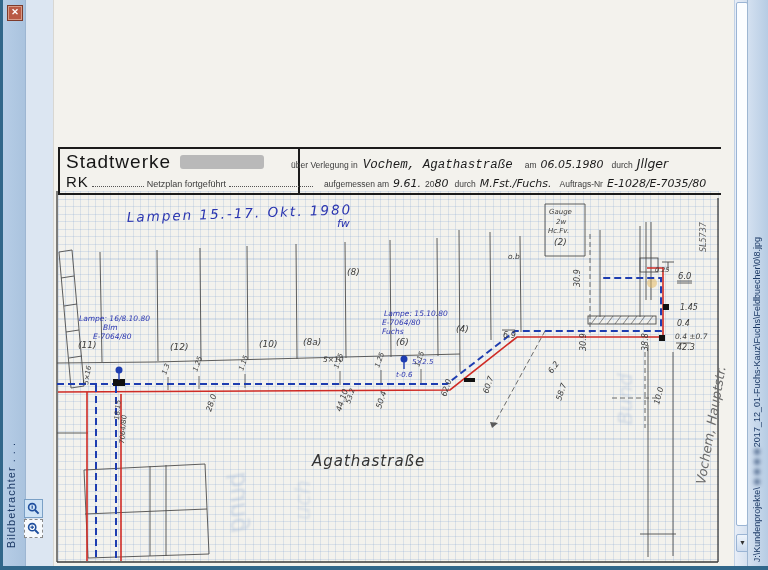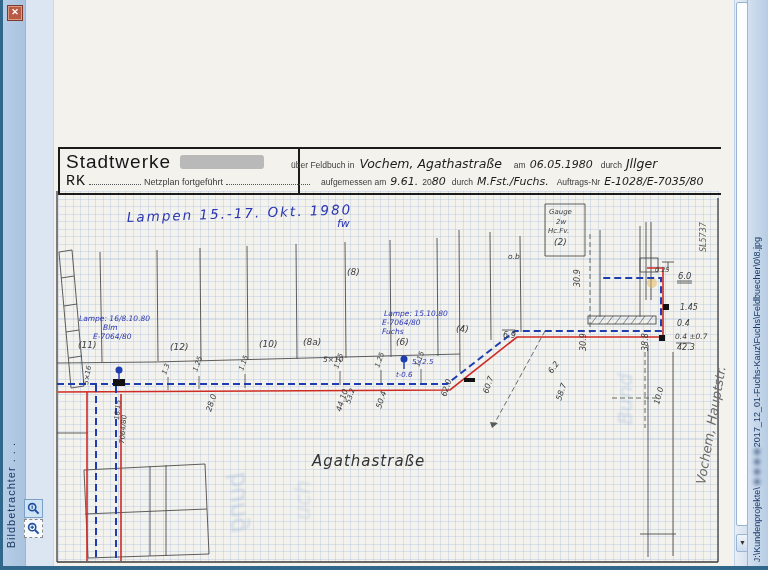--- a/index.html
+++ b/index.html
@@ -39,21 +39,21 @@
       background-image:
         repeating-linear-gradient(to right,rgba(110,150,205,.20) 0 1px,transparent 1px 7.5px),
         repeating-linear-gradient(to bottom,rgba(110,150,205,.20) 0 1px,transparent 1px 7.5px);}
   
   .fb-header{position:absolute;left:4px;top:147px;width:661px;height:44px;
       border-top:2px solid #1b1b1b;border-bottom:2px solid #1b1b1b;border-left:2px solid #1b1b1b;
       color:#151515;}
   .fb-divider{position:absolute;left:238px;top:0;width:2px;height:44px;background:#1b1b1b;}
   .fb-row{position:absolute;left:6px;display:flex;align-items:baseline;white-space:nowrap;}
   .t-big{font-size:19px;letter-spacing:1px;}
-  .t-mid{font-size:15px;letter-spacing:1px;font-family:Liberation Mono, monospace;}
+  .t-mid{font-size:15px;letter-spacing:1px;}
   .t-print{font-size:8.5px;color:#3c3c3c;}
   .t-print.it{font-size:9px;}
   .hand{font-family:"DejaVu Sans",sans-serif;font-style:italic;font-size:12.5px;color:#1c1c1c;}
   .hand.sm{font-size:11px;}
   .redact{display:inline-block;width:84px;height:14px;background:#b9b9b9;border-radius:3px;
       margin:0 9px;align-self:center;}
   .leader{display:inline-block;border-bottom:1px dotted #555;height:10px;}
   svg text{pointer-events:none;}
 </style>
 </head>
@@ -83,22 +83,22 @@
   </div>
 
   <div class="paper">
     <div class="grid"></div>
 
     <div class="fb-header">
       <div class="fb-divider"></div>
       <div class="fb-row" style="top:2px;">
         <span class="t-big">Stadtwerke</span>
         <span class="redact"></span>
-        <span class="t-print" style="margin-left:18px;">über Feldbuch in</span>
-        <span class="hand" style="margin-left:5px;">Vochem, Agathastraße</span>
+        <span class="t-print" style="margin-left:18px;">über Verlegung in</span>
+        <span class="hand" style="margin-left:5px;font-family:Liberation Mono, monospace;">Vochem, Agathastraße</span>
         <span class="t-print" style="margin-left:12px;">am</span>
         <span class="hand sm" style="margin-left:4px;">06.05.1980</span>
         <span class="t-print" style="margin-left:8px;">durch</span>
         <span class="hand" style="margin-left:4px;">Jllger</span>
       </div>
       <div class="fb-row" style="top:24px;">
         <span class="t-mid">RK</span>
         <span class="leader" style="width:52px;margin:0 3px;"></span>
         <span class="t-print it">Netzplan fortgeführt</span>
         <span class="leader" style="width:84px;margin:0 3px;"></span>

